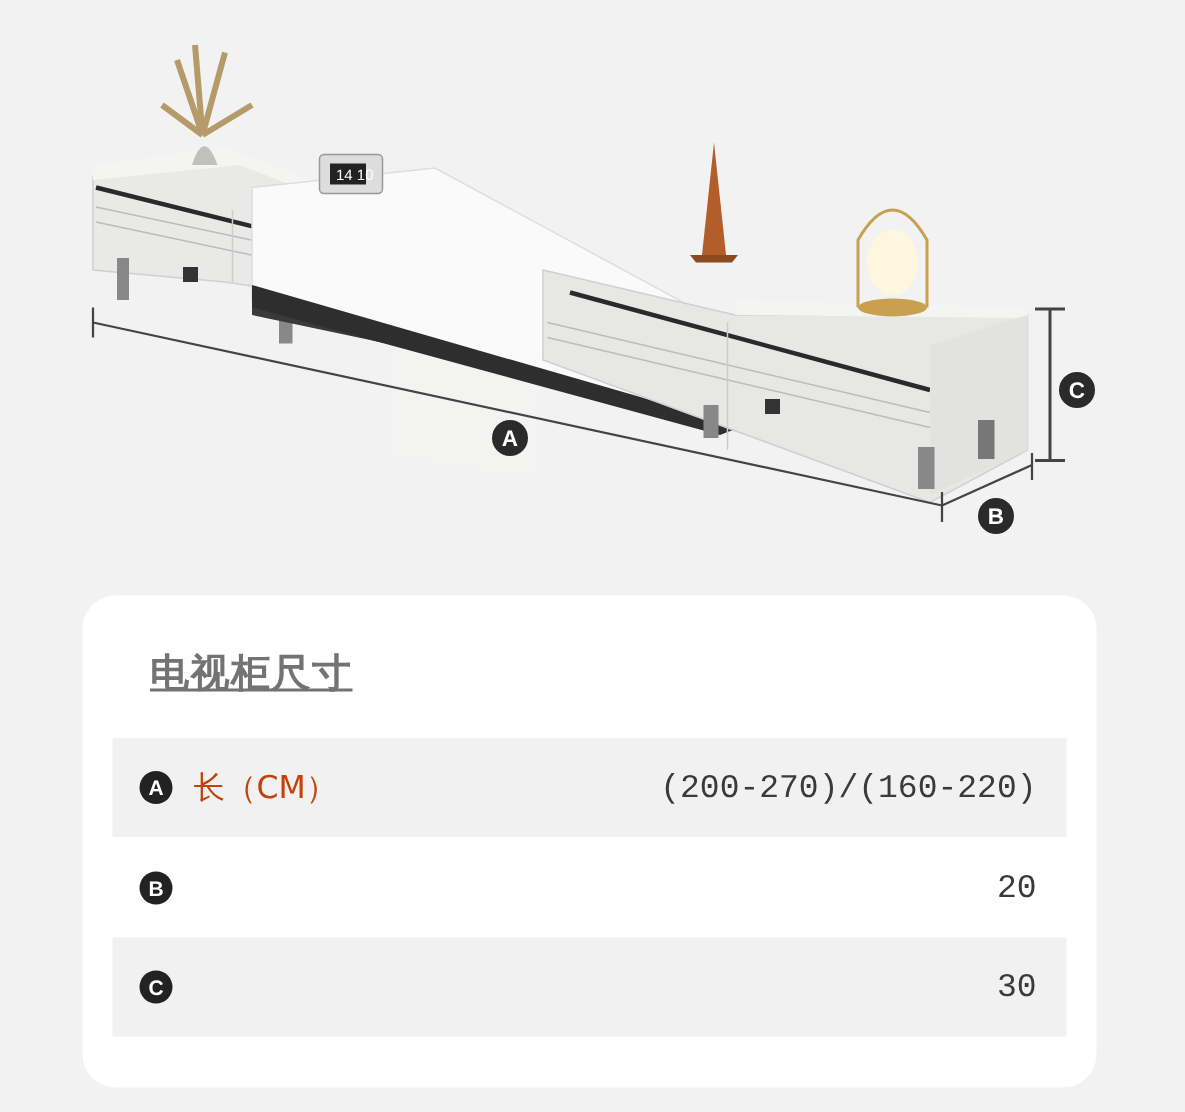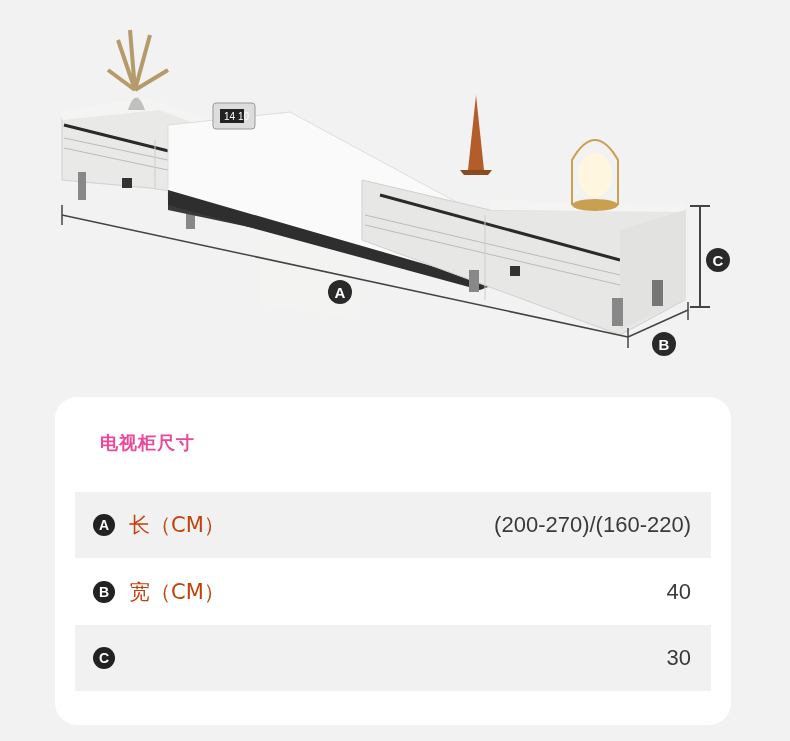--- a/index.html
+++ b/index.html
@@ -1,24 +1,24 @@
 <!DOCTYPE html>
 <html><head>
 <meta charset="utf-8">
 <style>
   html,body{margin:0;padding:0;}
   body{width:790px;height:741px;background:#f2f2f2;position:relative;overflow:hidden;font-family:"DejaVu Sans","Liberation Sans",sans-serif;}
   .illus{position:absolute;left:0;top:0;width:700px;height:390px;}
   .card{position:absolute;left:55px;top:397px;width:676px;height:328px;background:#ffffff;border-radius:22px;}
-  .card-title{position:absolute;left:45px;top:34px;font-size:18px;font-weight:bold;color:#ec4899;letter-spacing:1px;}
+  .card-title{position:absolute;left:45px;top:34px;font-size:26px;font-weight:bold;color:#737373;letter-spacing:1px;text-decoration:underline;}
   .row{position:absolute;left:20px;width:636px;height:66px;display:flex;align-items:center;}
   .row.shaded{background:#f1f1f1;}
   .badge{width:22px;height:22px;border-radius:50%;background:#222;color:#fff;font-size:14px;font-weight:bold;display:flex;align-items:center;justify-content:center;margin-left:18px;margin-right:14px;font-family:"Liberation Sans",sans-serif;}
   .row-label{font-size:21px;color:#c2410c;}
-  .row-value{margin-left:auto;margin-right:20px;font-size:22px;color:#3a3a3a;font-family:Liberation Sans, sans-serif;}
+  .row-value{margin-left:auto;margin-right:20px;font-size:22px;color:#3a3a3a;font-family:Liberation Mono, monospace;}
   .dim-badge{position:absolute;width:24px;height:24px;border-radius:50%;background:#2a2a2a;color:#fff;font-size:15px;font-weight:bold;display:flex;align-items:center;justify-content:center;font-family:"Liberation Sans",sans-serif;}
 </style>
 </head>
 <body>
 
 <div class="illus">
   <svg width="790" height="390" viewBox="0 0 790 390">
 
     <polygon points="62,118 160,106 262,150 262,205 150,188 62,180" fill="#e9e9e7" stroke="#d0d0d0"></polygon>
     <polygon points="62,110 150,98 262,140 262,150 160,110 62,120" fill="#f4f4f2"></polygon>
@@ -88,21 +88,20 @@
   <div class="card-title">电视柜尺寸</div>
 
   <div class="row shaded" style="top:95px;">
     <div class="badge">A</div>
     <span class="row-label">长（CM）</span>
     <span class="row-value">(200-270)/(160-220)</span>
   </div>
 
   <div class="row" style="top:162px;">
     <div class="badge">B</div>
-    <span class="row-label">宽（CM）</span>
-    <span class="row-value">40</span>
+    <span class="row-value">20</span>
   </div>
 
   <div class="row shaded" style="top:228px;">
     <div class="badge">C</div>
     <span class="row-value">30</span>
   </div>
 </div>
 
 </body></html>

